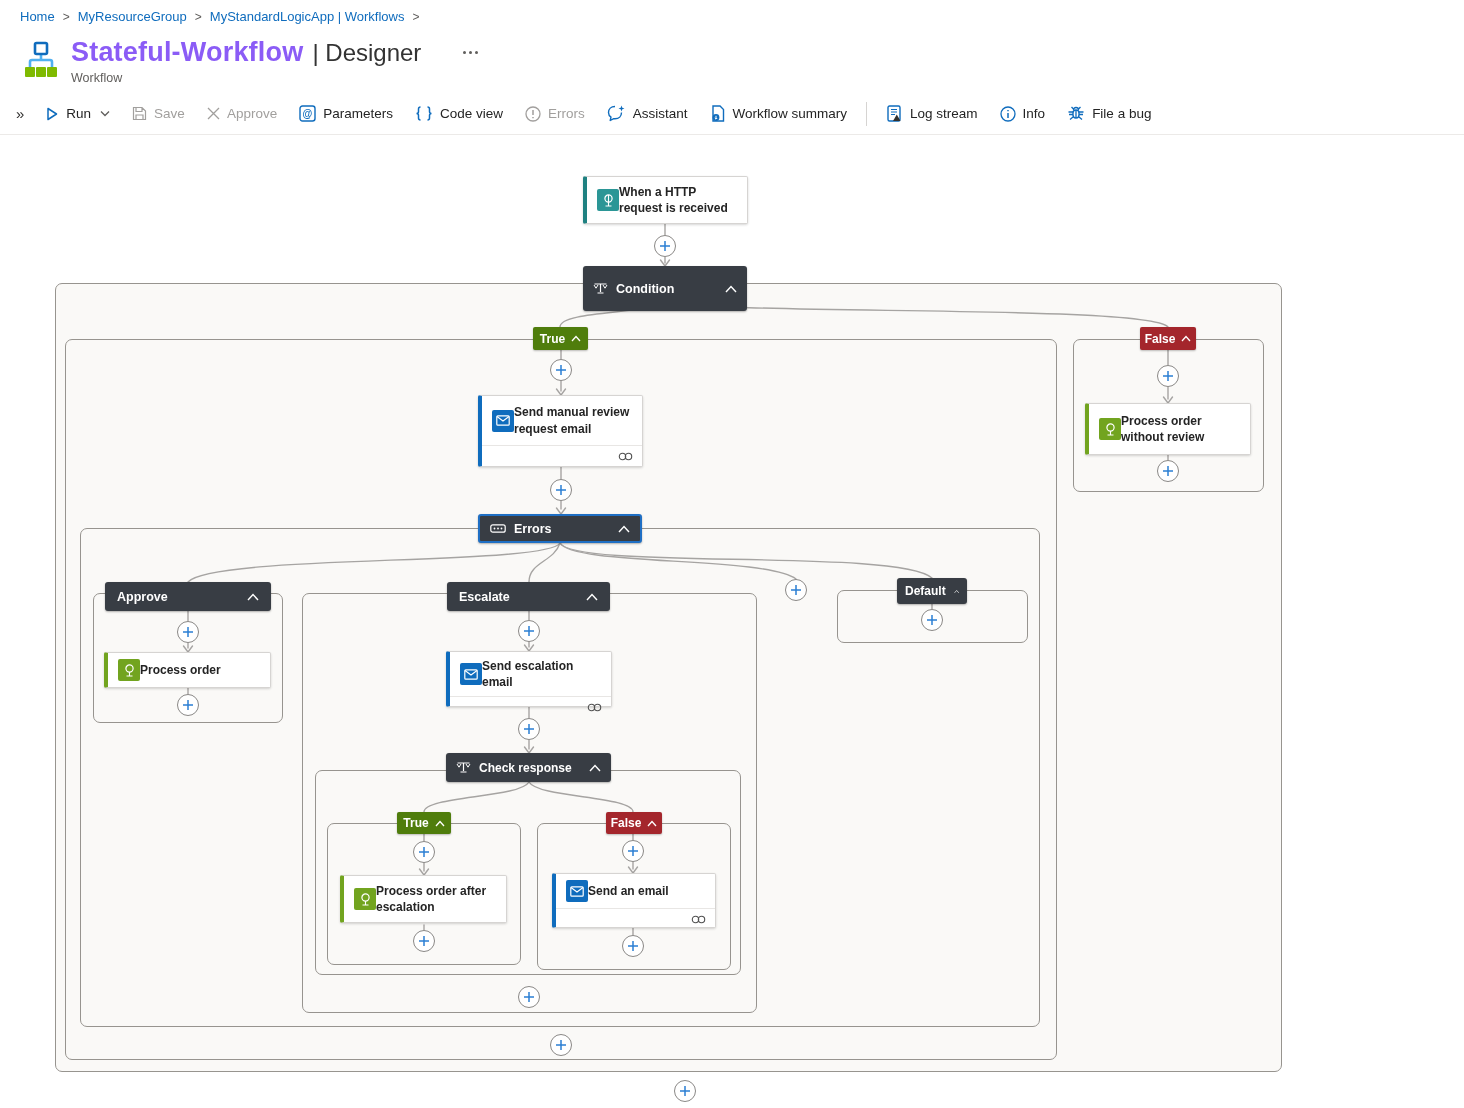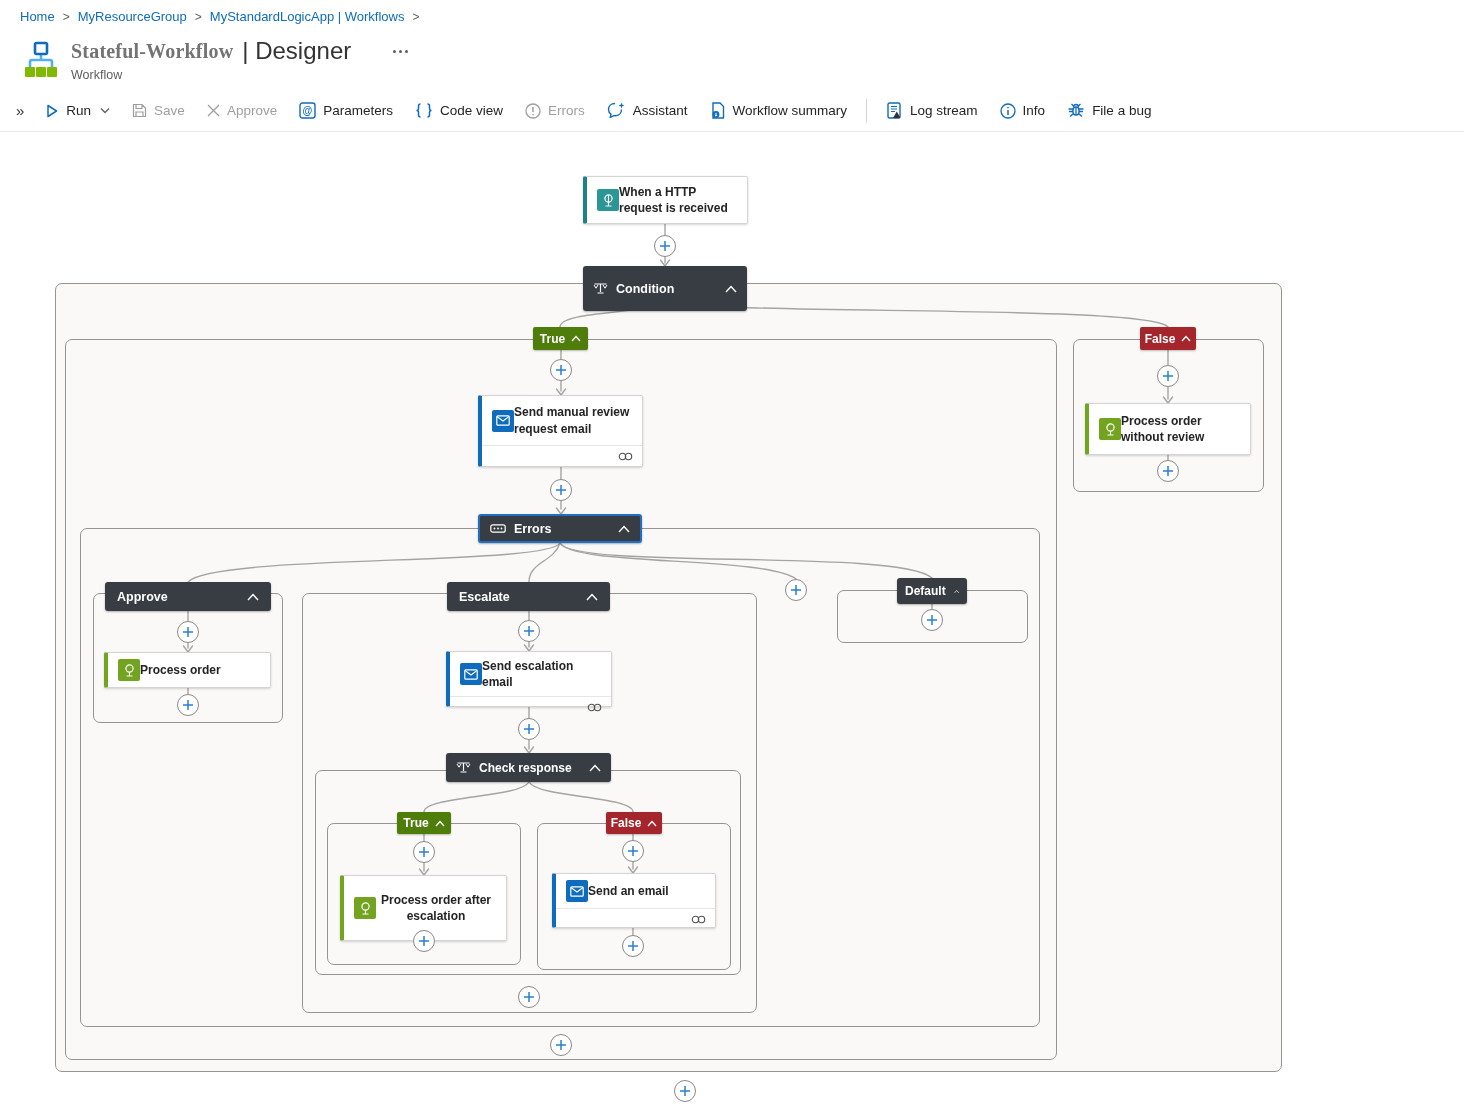--- a/index.html
+++ b/index.html
@@ -14,21 +14,21 @@
     font-family:"Liberation Sans",sans-serif;color:#242424;
   }
   
   .breadcrumb{padding:9px 0 0 20px;font-size:13px;color:#605e5c;display:flex;gap:8px;align-items:center;}
   .breadcrumb a{color:var(--link-blue);text-decoration:none;cursor:pointer;}
   .bc-sep{color:#605e5c;font-size:12px;}
   .title-row{display:flex;align-items:flex-start;padding:13px 0 0 24px;}
   .wf-icon{width:34px;height:38px;flex:none;margin-top:4px;}
   .titles{margin-left:13px;}
   .title-line{display:flex;align-items:center;}
-  .title-main{font-size:20px;font-weight:700;color:#737373;letter-spacing:.2px;font-family:Liberation Serif, serif;}
+  .title-main{font-size:27px;font-weight:700;color:#8b5cf6;letter-spacing:.2px;}
   .title-suffix{font-size:24px;font-weight:400;color:#333;margin-left:9px;}
   .more-dots{margin-left:38px;color:#605e5c;display:flex;gap:3px;cursor:pointer;padding:4px;}
   .more-dots i{width:3px;height:3px;border-radius:50%;background:#605e5c;display:block;}
   .subtitle{font-size:12.5px;color:#605e5c;margin-top:3px;}
   
   .toolbar{display:flex;align-items:center;height:42px;margin-top:8px;border-bottom:1px solid #eceae8;
     padding-left:6px;font-size:13.5px;white-space:nowrap;}
   .tb-expand{padding:0 10px;font-size:15px;color:#323130;cursor:pointer;}
   .tb-item{display:flex;align-items:center;gap:7px;padding:0 11px;height:30px;cursor:pointer;border-radius:2px;color:#242424;}
   .tb-item svg{flex:none;}
@@ -384,21 +384,21 @@
         <polyline points="1,6 5,1.5 9,6" fill="none" stroke="#fff" stroke-width="1.3"></polyline>
       </svg>
   </div>
   <div class="badge red" style="left:606px;top:812px;width:56px;height:22px;">
     <span>False</span>
     <svg width="10" height="7" viewBox="0 0 10 7">
         <polyline points="1,6 5,1.5 9,6" fill="none" stroke="#fff" stroke-width="1.3"></polyline>
       </svg>
   </div>
 
-  <div class="card accent-green" style="left:340px;top:875px;width:167px;height:66px;text-align:center;">
+  <div class="card accent-green" style="left:340px;top:875px;width:167px;height:48px;">
     <div class="card-main">
       <span class="icon-sq green">
         <svg width="15" height="15" viewBox="0 0 15 15">
             <circle cx="7.5" cy="5.5" r="3.6" fill="none" stroke="#fff" stroke-width="1.2"></circle>
             <path d="M7.5 9.1 V12.5 M4.5 13 H10.5" stroke="#fff" stroke-width="1.1" fill="none"></path>
           </svg>
       </span>
       <span class="card-label">Process order after escalation</span>
     </div>
   </div>

